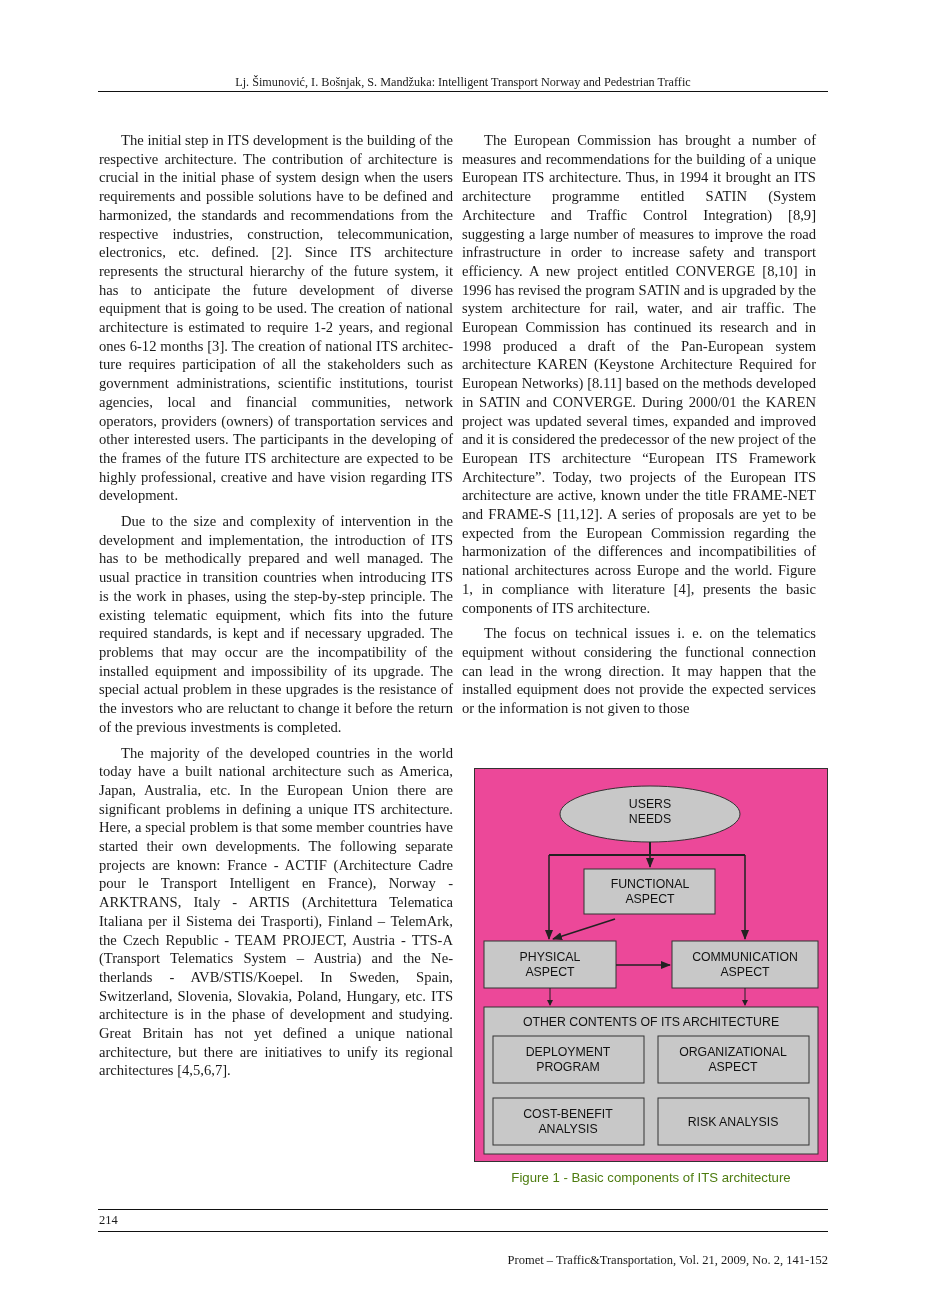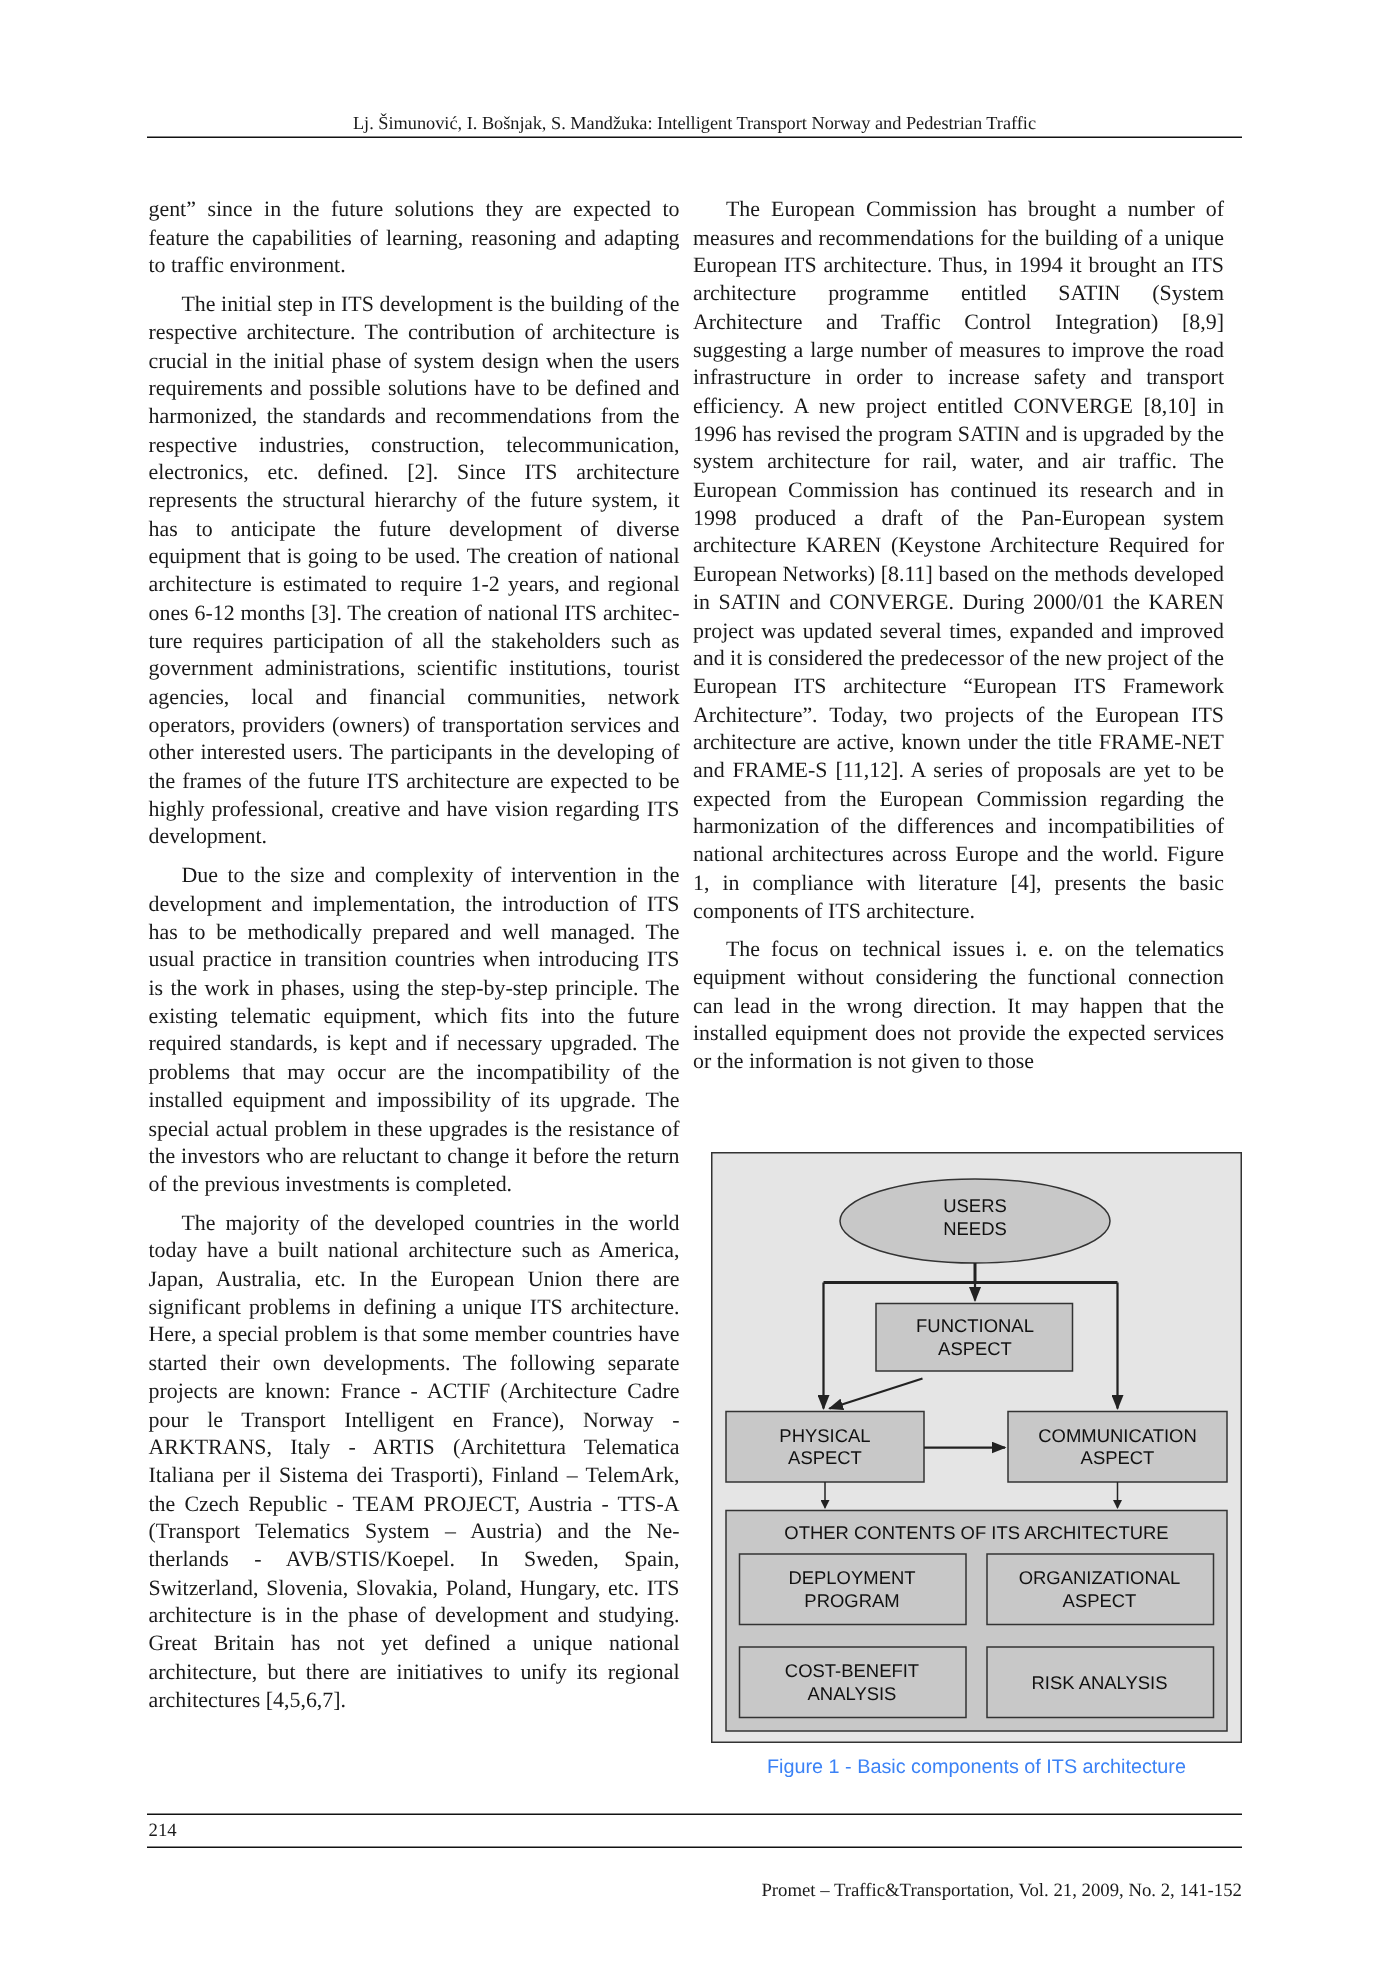--- a/index.html
+++ b/index.html
@@ -5,37 +5,36 @@
   html, body { margin: 0; padding: 0; background: #ffffff; }
   body { width: 925px; height: 1309px; position: relative; overflow: hidden; font-family: "Liberation Serif", "DejaVu Serif", serif; color: #1a1a1a; }
   .running-head { position: absolute; left: 98px; top: 74px; width: 730px; text-align: center; font-size: 12.2px; line-height: 16px; }
   .running-head .authors { font-weight: normal; }
   .head-rule { position: absolute; left: 98px; top: 91px; width: 730px; height: 0; border-top: 1.6px solid #111; }
   .col { position: absolute; top: 131px; width: 354px; font-size: 14.6px; line-height: 18.7px; text-align: justify; hyphens: manual; }
   .col p { margin: 0 0 7px 0; text-indent: 22px; }
   .col p.cont { text-indent: 0; }
   .col-left { left: 99px; }
   .col-right { left: 462px; }
-  .figure { position: absolute; left: 474px; top: 768px; width: 354px; height: 394px; border: 1px solid #333; box-sizing: border-box; background: #e5e5e5; }
+  .figure { position: absolute; left: 474px; top: 768px; width: 354px; height: 394px; border: 1px solid #333; box-sizing: border-box; background: #ec4899; }
   .figure svg { position: absolute; left: 0; top: 0; }
   .fig-text { font-family: "Liberation Sans", "DejaVu Sans", sans-serif; font-size: 12.3px; fill: #111; }
-  .caption { position: absolute; left: 474px; top: 1170px; width: 354px; text-align: center; font-family: "Liberation Sans", "DejaVu Sans", sans-serif; font-size: 13.2px; color: #3b82f6; }
+  .caption { position: absolute; left: 474px; top: 1170px; width: 354px; text-align: center; font-family: "Liberation Sans", "DejaVu Sans", sans-serif; font-size: 13.2px; color: #4d7c0f; }
   .foot-rule-top { position: absolute; left: 98px; top: 1209px; width: 730px; border-top: 1.6px solid #111; }
   .foot-rule-bottom { position: absolute; left: 98px; top: 1231px; width: 730px; border-top: 1.6px solid #111; }
   .page-number { position: absolute; left: 99px; top: 1213px; font-size: 12.5px; }
   .journal-ref { position: absolute; right: 97px; top: 1213px; font-size: 12.5px; text-align: left; margin-top: 40px; }
 </style>
 </head>
 <body>
 
 <div class="running-head"><span class="authors">Lj. Šimunović, I. Bošnjak, S. Mandžuka</span><span>: </span><span>Intelligent Transport Norway and Pedestrian Traffic</span></div>
 <div class="head-rule"></div>
 
 <div class="col col-left">
-  <p class="cont">gent” since in the future solutions they are expected to feature the capabilities of learning, reasoning and adapting to traffic environment.</p>
   <p>The initial step in ITS development is the building of the respective architecture. The contribution of ar­chitecture is crucial in the initial phase of system design when the users requirements and possible solutions have to be defined and harmonized, the standards and recommendations from the respective industries, con­struction, telecommunication, electronics, etc. de­fined. [2]. Since ITS architecture represents the struc­tural hierarchy of the future system, it has to anticipate the future development of diverse equipment that is going to be used. The creation of national architecture is estimated to require 1-2 years, and regional ones 6-12 months [3]. The creation of national ITS architec­ture requires participation of all the stakeholders such as government administrations, scientific institutions, tourist agencies, local and financial communities, net­work operators, providers (owners) of transportation services and other interested users. The participants in the developing of the frames of the future ITS architec­ture are expected to be highly professional, creative and have vision regarding ITS development.</p>
   <p>Due to the size and complexity of intervention in the development and implementation, the introduc­tion of ITS has to be methodically prepared and well managed. The usual practice in transition countries when introducing ITS is the work in phases, using the step-by-step principle. The existing telematic equip­ment, which fits into the future required standards, is kept and if necessary upgraded. The problems that may occur are the incompatibility of the installed equipment and impossibility of its upgrade. The spe­cial actual problem in these upgrades is the resistance of the investors who are reluctant to change it before the return of the previous investments is completed.</p>
   <p>The majority of the developed countries in the world today have a built national architecture such as America, Japan, Australia, etc. In the European Un­ion there are significant problems in defining a unique ITS architecture. Here, a special problem is that some member countries have started their own develop­ments. The following separate projects are known: France - ACTIF (Architecture Cadre pour le Trans­port Intelligent en France), Norway - ARKTRANS, Italy - ARTIS (Architettura Telematica Italiana per il Sistema dei Trasporti), Finland – TelemArk, the Czech Republic - TEAM PROJECT, Austria - TTS-A (Transport Telematics System – Austria) and the Ne­therlands - AVB/STIS/Koepel. In Sweden, Spain, Switzerland, Slovenia, Slovakia, Poland, Hungary, etc. ITS architecture is in the phase of development and studying. Great Britain has not yet defined a unique national architecture, but there are initiatives to unify its regional architectures [4,5,6,7].</p>
 </div>
 
 <div class="col col-right">
   <p>The European Commission has brought a number of measures and recommendations for the building of a unique European ITS architecture. Thus, in 1994 it brought an ITS architecture programme entitled SATIN (System Architecture and Traffic Control In­tegration) [8,9] suggesting a large number of measures to improve the road infrastructure in order to increase safety and transport efficiency. A new project entitled CONVERGE [8,10] in 1996 has revised the program SATIN and is upgraded by the system architecture for rail, water, and air traffic. The European Commission has continued its research and in 1998 produced a draft of the Pan-European system architecture KAREN (Keystone Architecture Required for Euro­pean Networks) [8.11] based on the methods devel­oped in SATIN and CONVERGE. During 2000/01 the KAREN project was updated several times, ex­panded and improved and it is considered the prede­cessor of the new project of the European ITS archi­tecture “European ITS Framework Architecture”. Today, two projects of the European ITS architecture are active, known under the title FRAME-NET and FRAME-S [11,12]. A series of proposals are yet to be expected from the European Commission regarding the harmonization of the differences and incompati­bilities of national architectures across Europe and the world. Figure 1, in compliance with literature [4], presents the basic components of ITS architecture.</p>
   <p>The focus on technical issues i. e. on the telematics equipment without considering the functional connec­tion can lead in the wrong direction. It may happen that the installed equipment does not provide the ex­pected services or the information is not given to those</p>
 </div>
 

